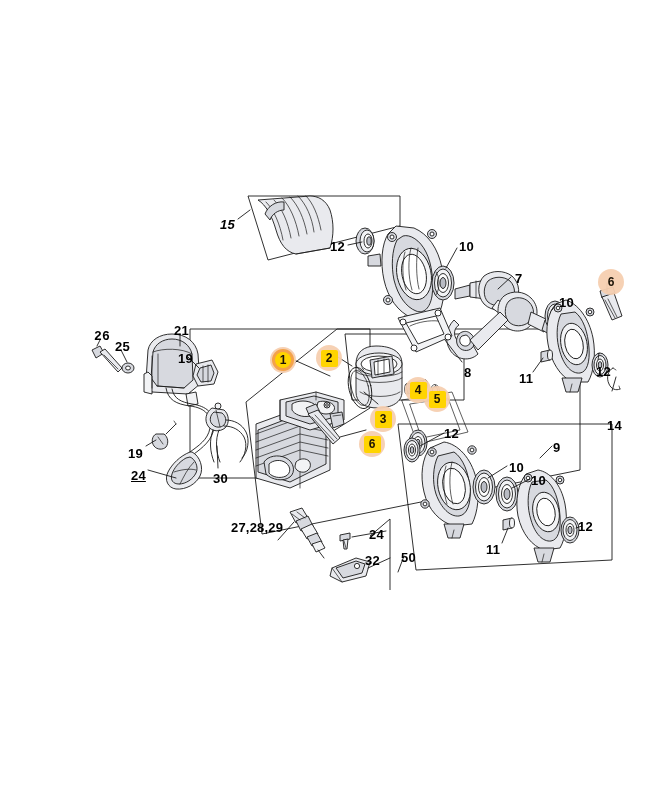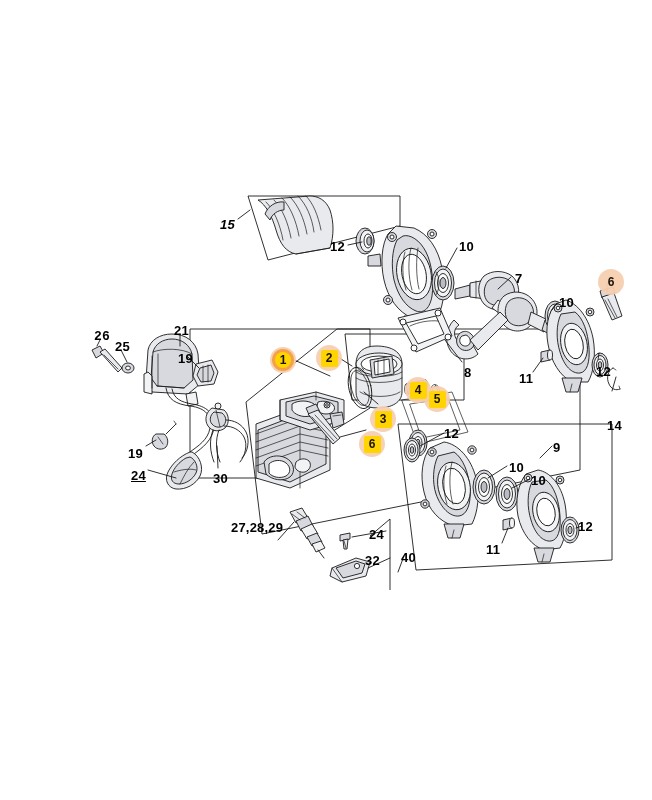--- a/index.html
+++ b/index.html
@@ -550,21 +550,21 @@
   <div class="callout-label" style="left:178px;top:352px;">19</div>
   <div class="callout-label" style="left:128px;top:447px;">19</div>
   <div class="callout-label" style="left:131px;top:469px;text-decoration:underline;">24</div>
   <div class="callout-label" style="left:213px;top:472px;">30</div>
   <div class="callout-label" style="left:444px;top:427px;">12</div>
   <div class="callout-label" style="left:553px;top:441px;">9</div>
   <div class="callout-label" style="left:509px;top:461px;">10</div>
   <div class="callout-label" style="left:531px;top:474px;">10</div>
   <div class="callout-label" style="left:486px;top:543px;">11</div>
   <div class="callout-label" style="left:578px;top:520px;">12</div>
-  <div class="callout-label" style="left:401px;top:551px;">40</div>
+  <div class="callout-label" style="left:401px;top:551px;">50</div>
   <div class="callout-label" style="left:369px;top:528px;">24</div>
   <div class="callout-label" style="left:365px;top:554px;">32</div>
   <div class="callout-label" style="left:231px;top:521px;">27,28,29</div>
 
   <div class="badge circ" style="left:270px;top:347px;">
     <span class="halo"></span>
     <span class="chip">
       <span class="num">1</span>
     </span>
   </div>

